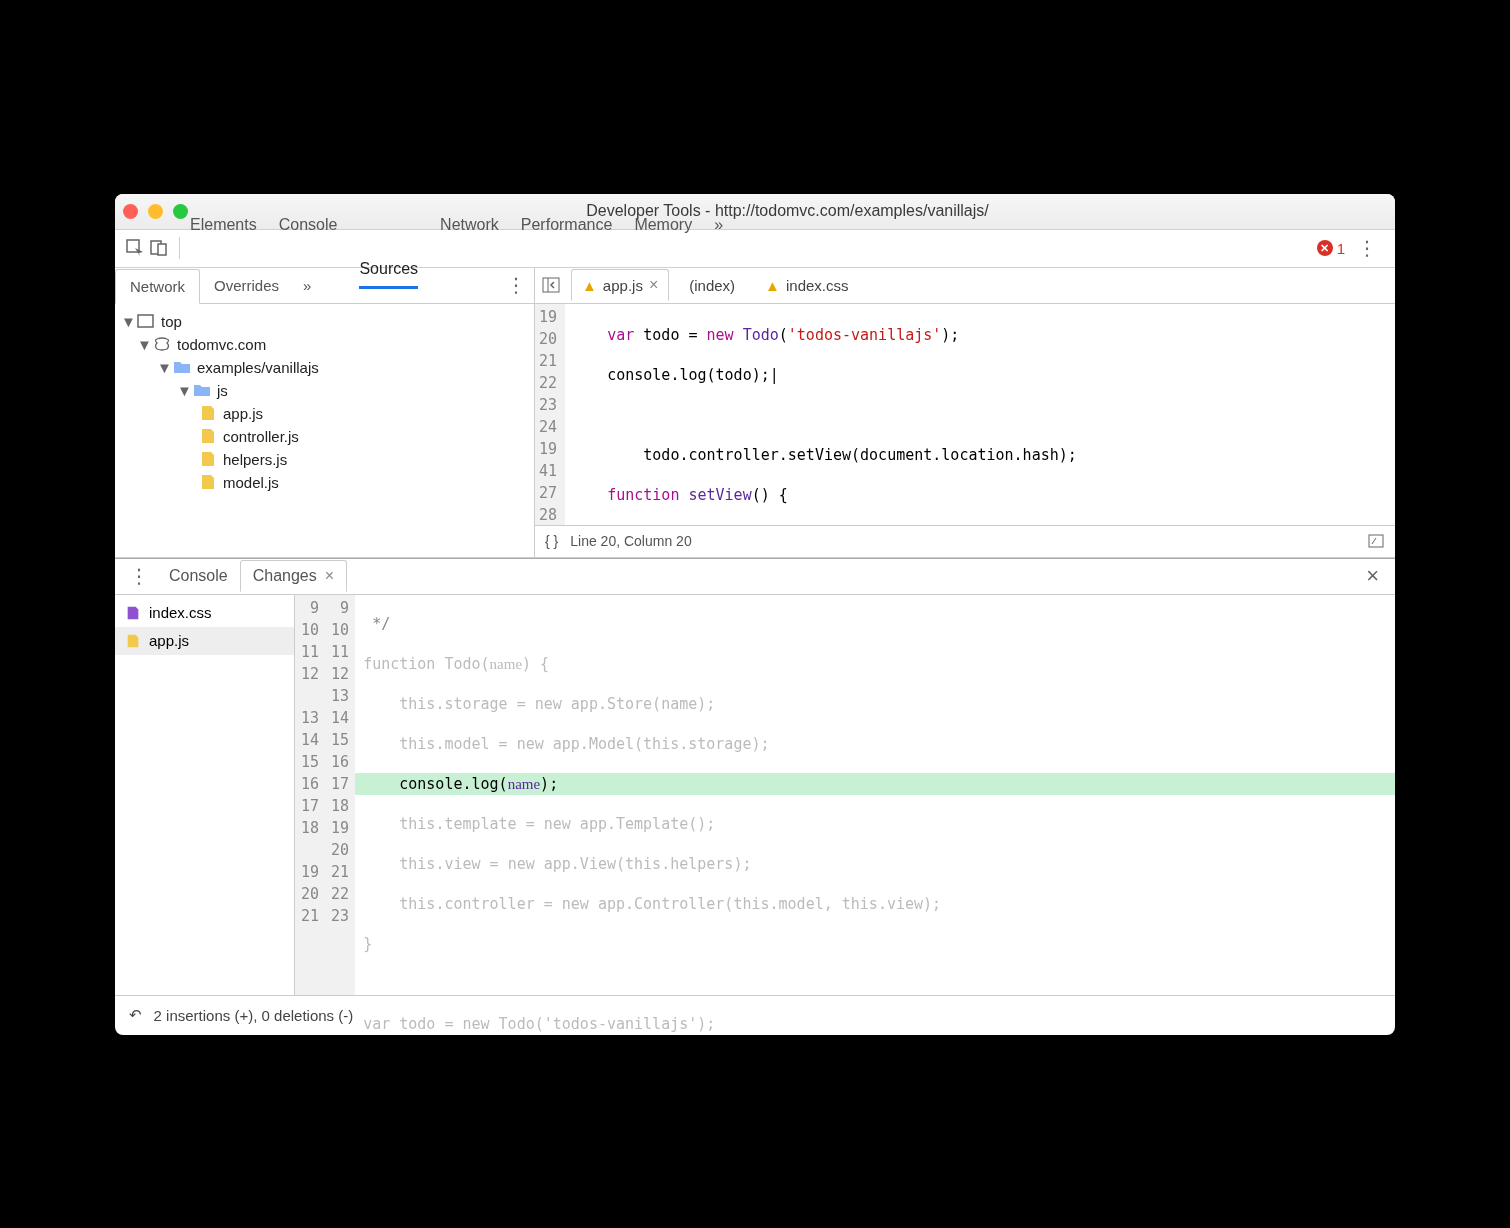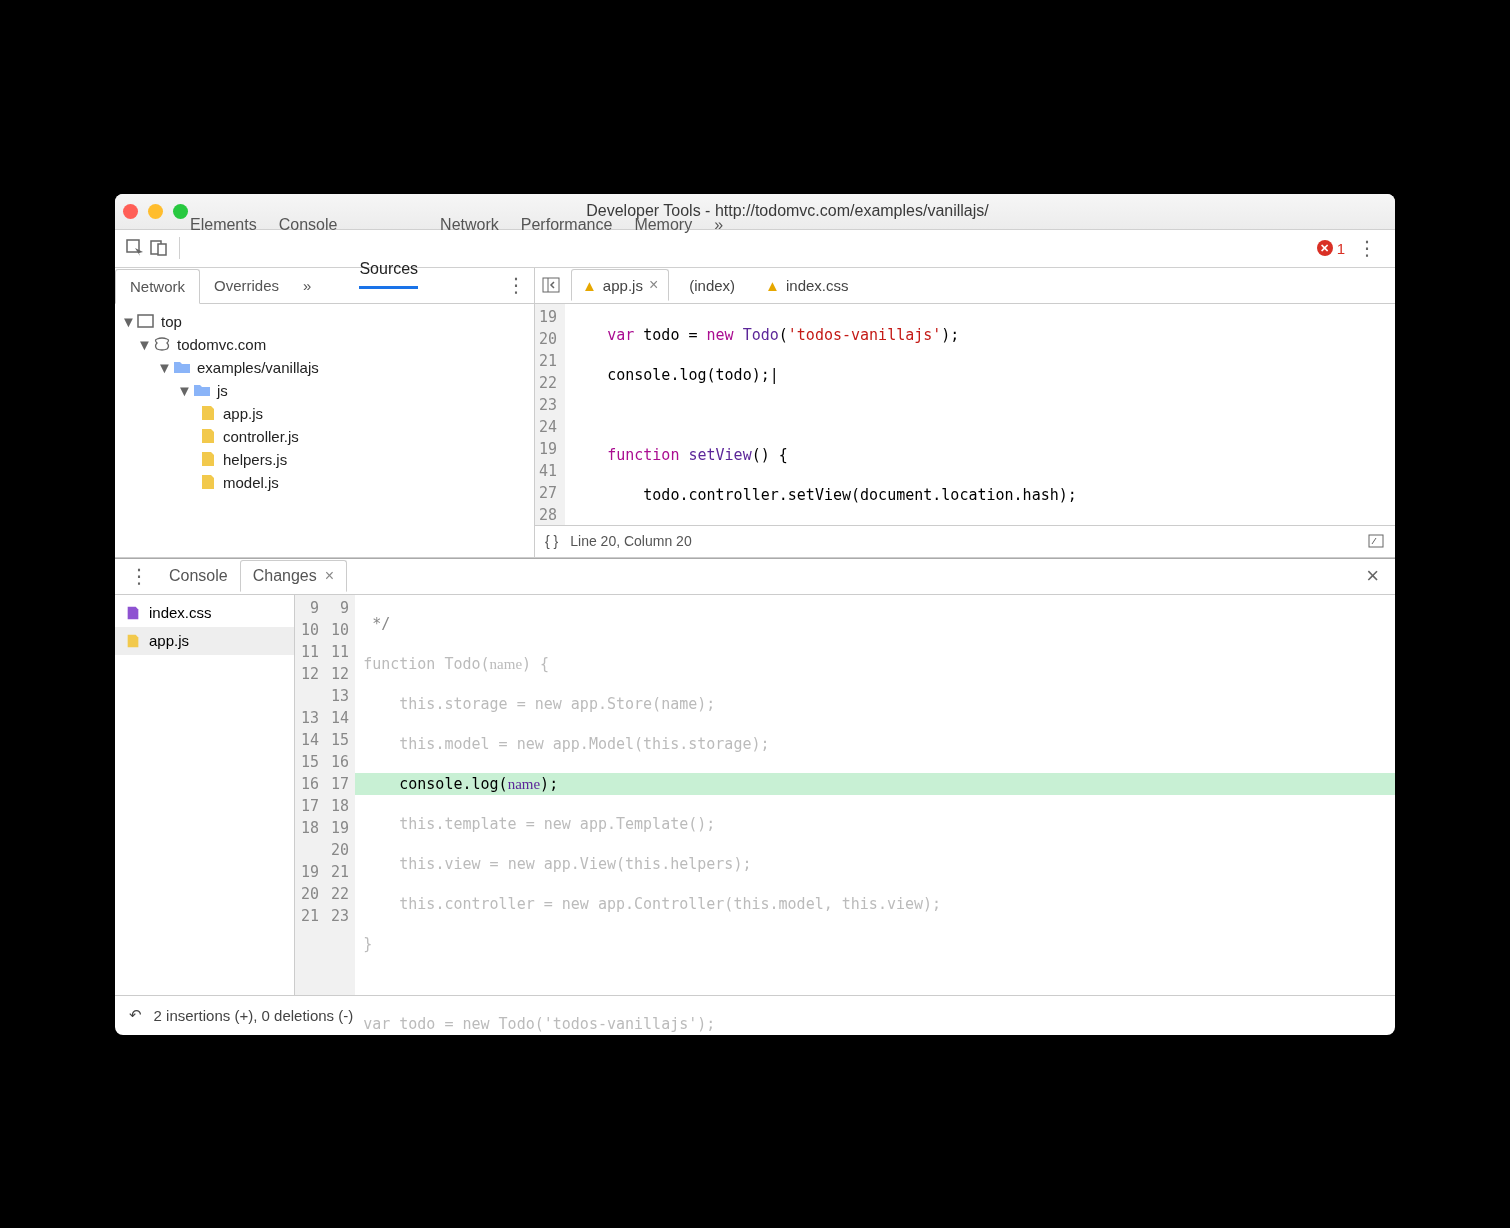--- a/index.html
+++ b/index.html
@@ -212,22 +212,22 @@
             <div>24</div>
             <div>19</div>
             <div>41</div>
             <div>27</div>
             <div>28</div>
         </div>
         <div class="codebody">
 <div>    <span class="kw">var</span><span> todo = </span><span class="kw">new</span><span class="fn"> Todo</span><span>(</span><span class="str">'todos-vanillajs'</span><span>);</span></div>
 <div>    <span>console.log(todo);|</span></div>
 <div> </div>
+<div>        <span>todo.controller.setView(document.location.hash);</span></div>
 <div>    <span class="kw">function</span><span class="fn"> setView</span><span>() {</span></div>
-<div>        <span>todo.controller.setView(document.location.hash);</span></div>
 <div>    </div>
 
 
 
 
         </div>
       </div>
       <div class="statusbar">
         <span>{ }</span>
         <span>Line 20, Column 20</span>

